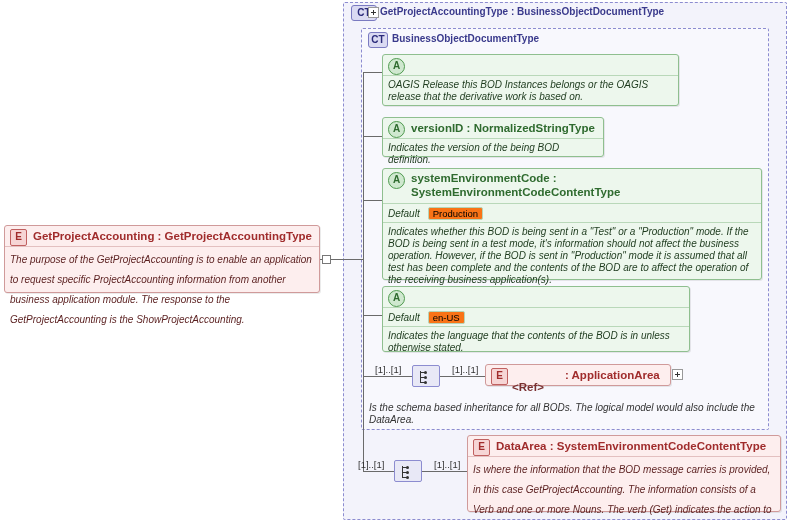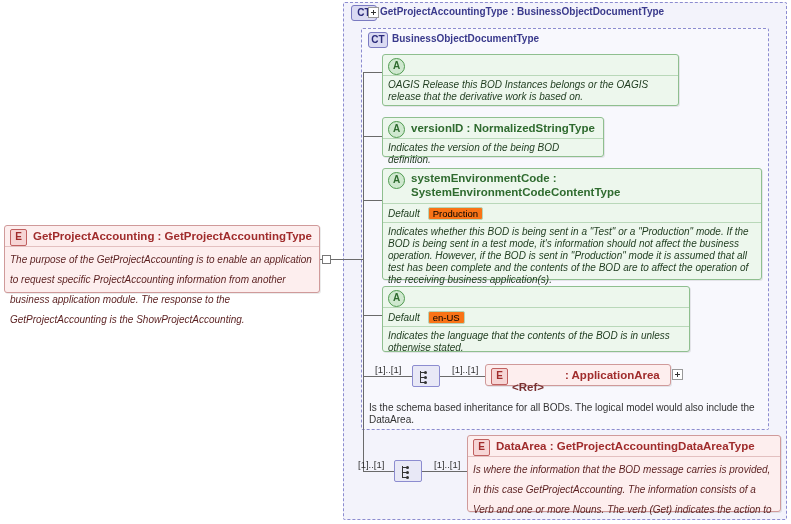--- a/index.html
+++ b/index.html
@@ -270,20 +270,21 @@
     position: absolute;
     width: 9px; height: 9px;
     border: 1px solid #777;
     background: #fff;
     box-sizing: border-box;
   }
 
   
   .note {
     position: absolute;
+    font-style: italic;
     font-size: 10px;
     line-height: 12px;
     color: #333;
   }
 </style>
 </head>
 <body>
 
 <div class="canvas">
 
@@ -406,19 +407,19 @@
   </div>
 
   <div class="card" style="left:358px; top:459px;">[1]..[1]</div>
   <div class="card" style="left:434px; top:459px;">[1]..[1]</div>
 
   <div class="line h" style="left:422px; top:471px; width:45px;"></div>
 
   <div class="box elem" style="left:467px; top:435px; width:314px; height:77px;">
     <div class="elem-head">
       <span class="e-square">E</span>
-      <span>DataArea : GetProjectAccountingDataAreaType</span>
+      <span>DataArea : SystemEnvironmentCodeContentType</span>
     </div>
     <div class="elem-sep"></div>
     <div class="elem-doc">Is where the information that the BOD message carries is provided, in this case GetProjectAccounting. The information consists of a Verb and one or more Nouns. The verb (Get) indicates the action to be performed on the Noun (ProjectAccounting).</div>
   </div>
 
 </div>
 
 </body></html>

